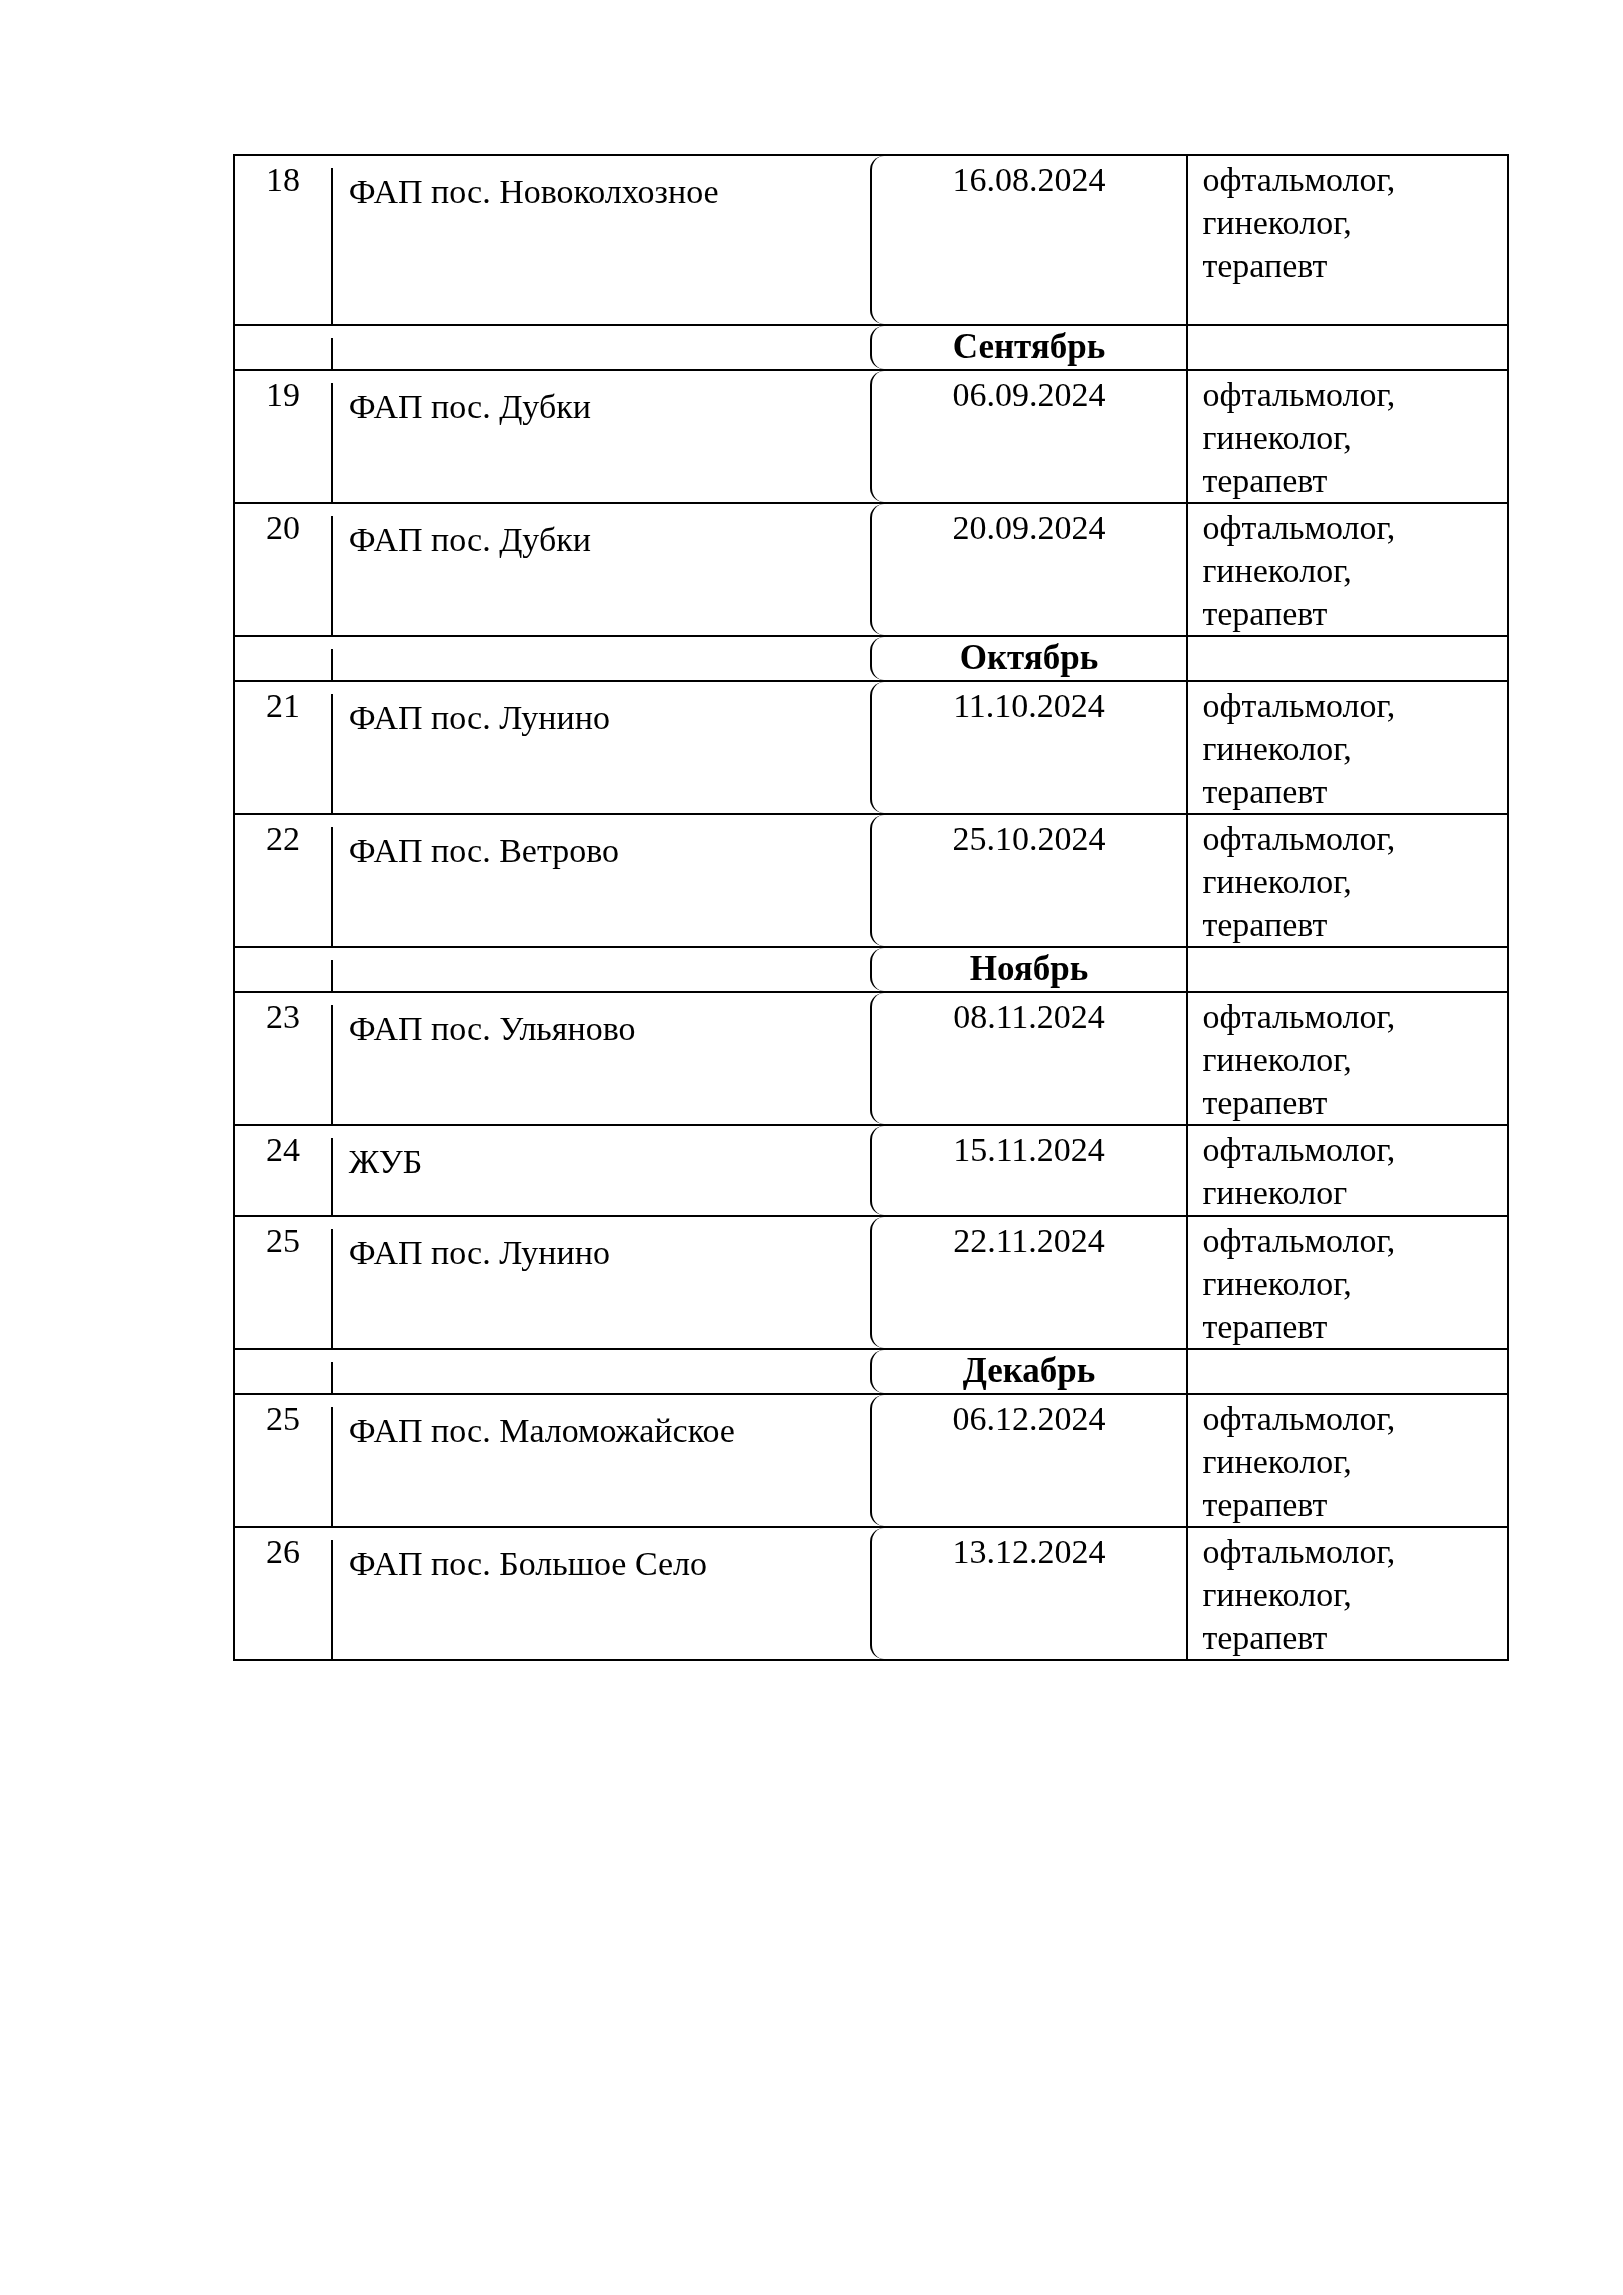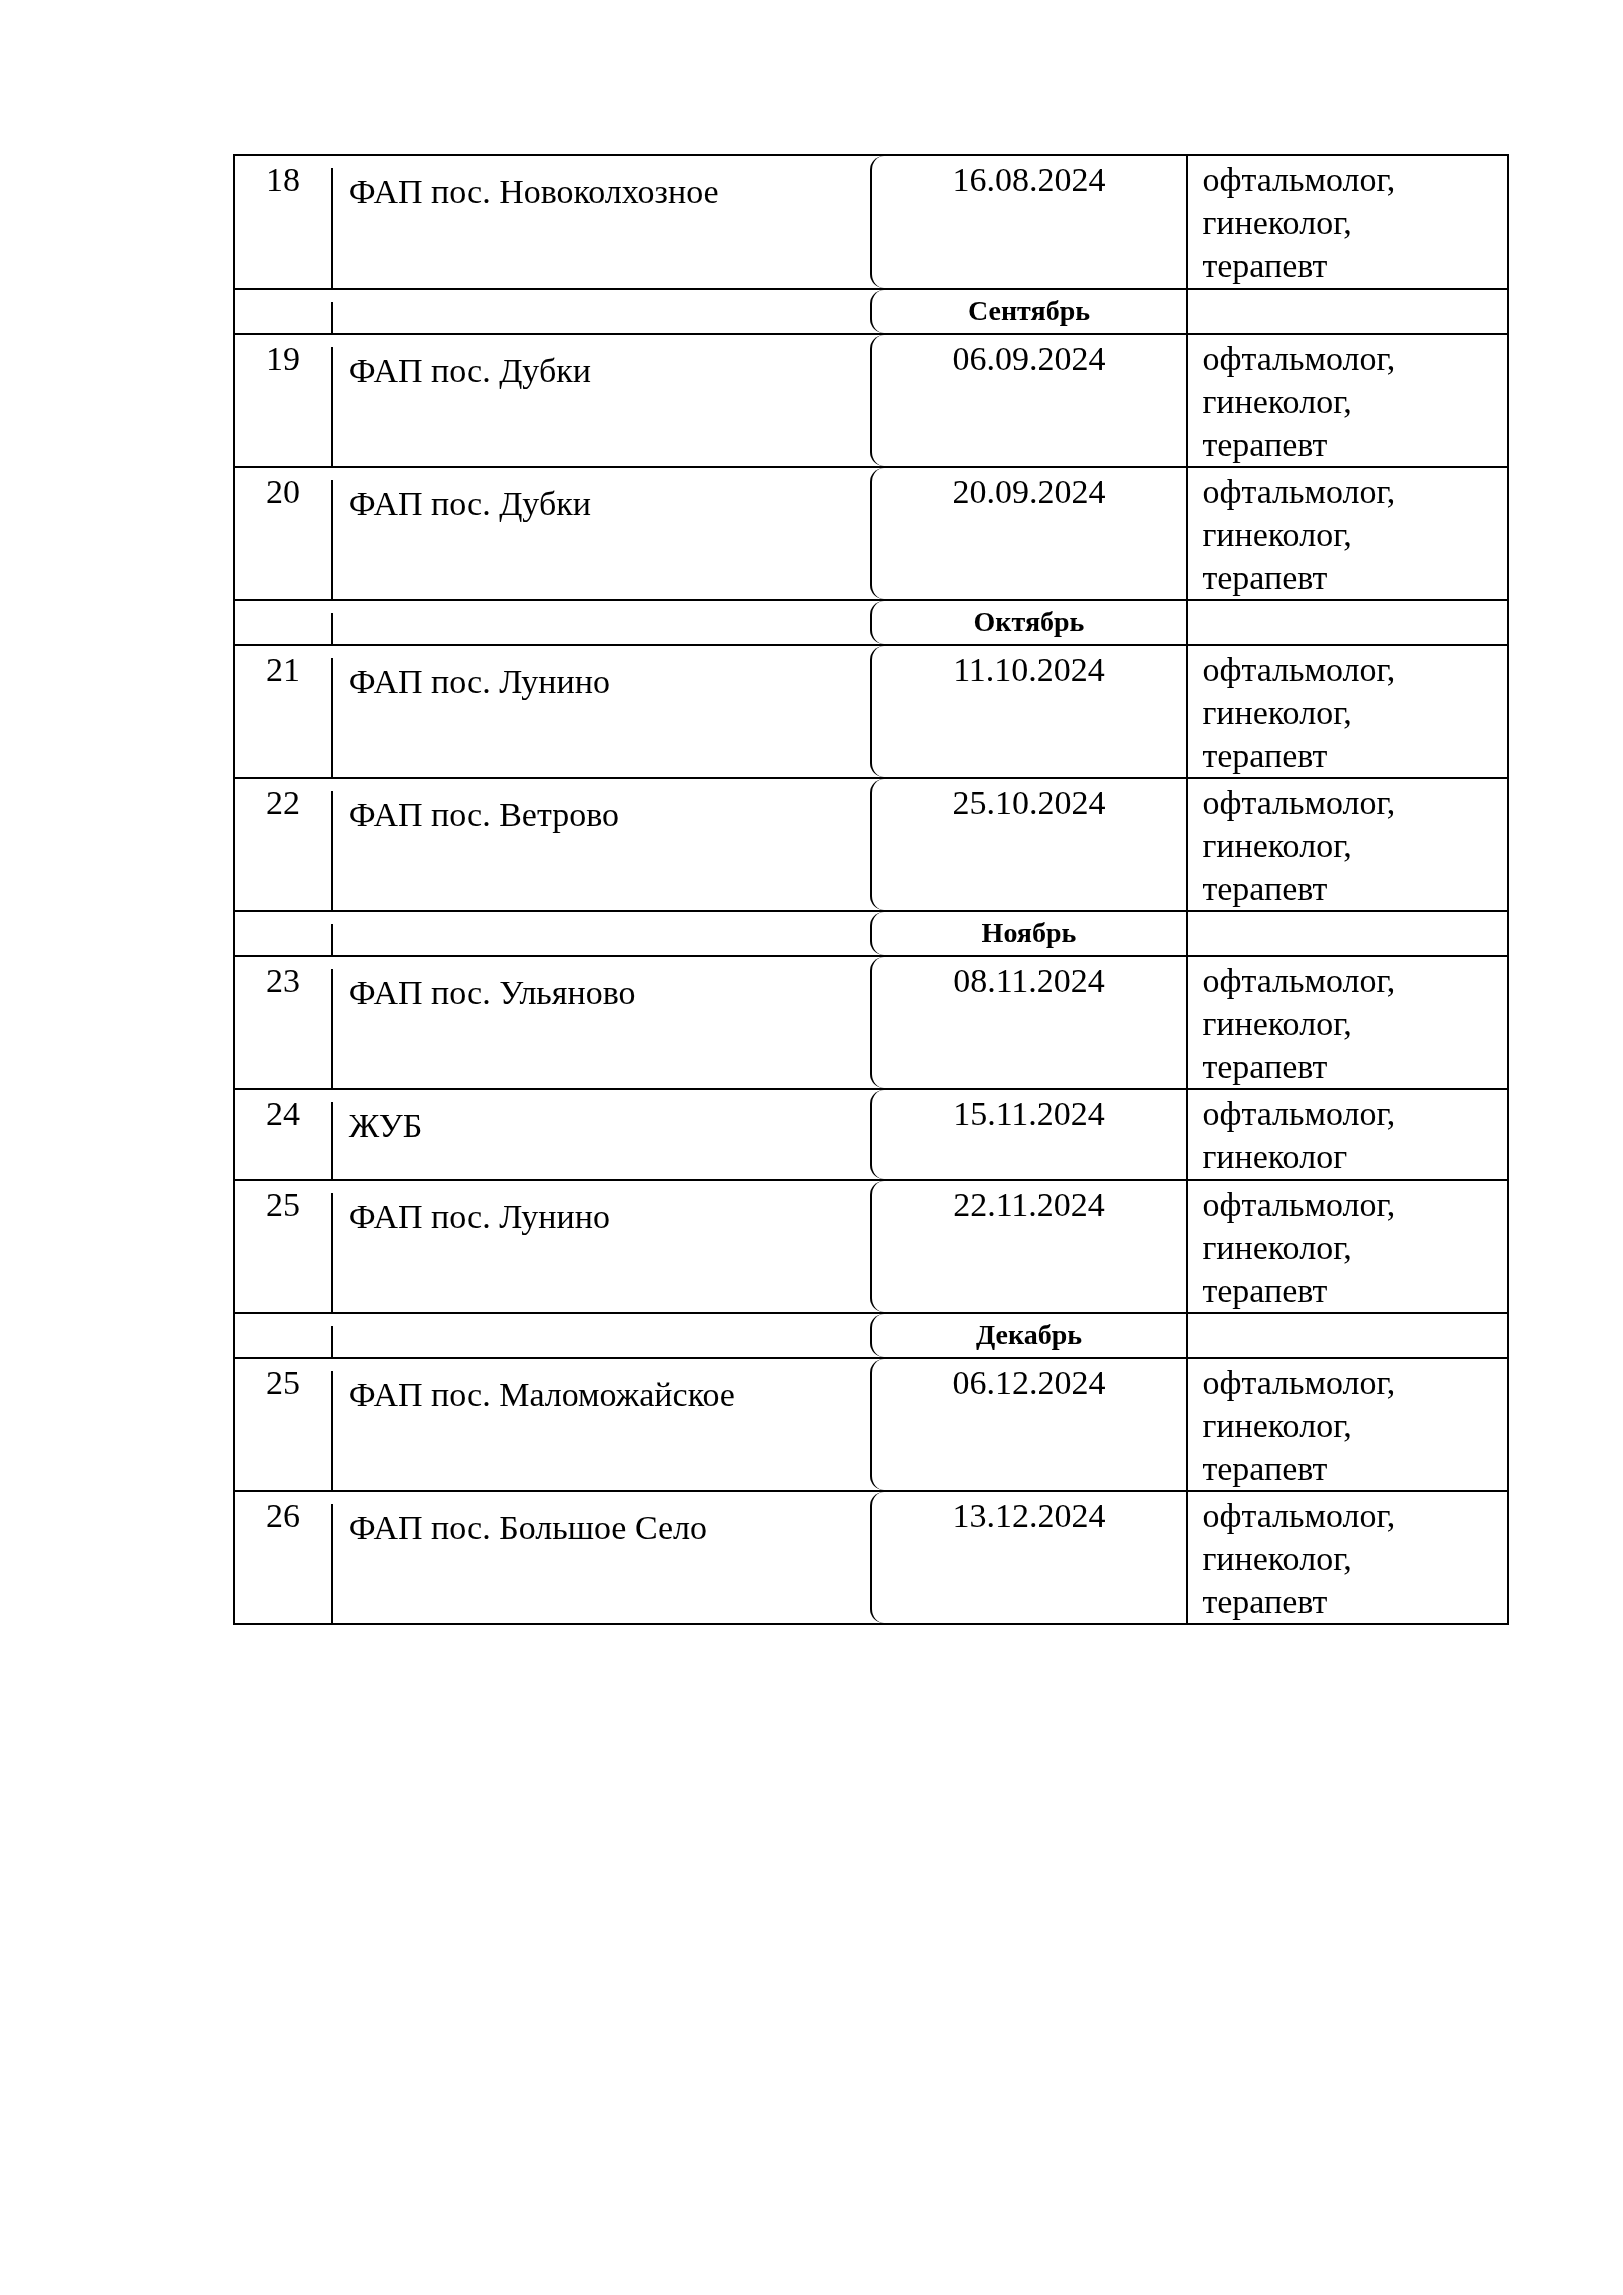--- a/index.html
+++ b/index.html
@@ -38,30 +38,30 @@
     line-height: 43px;
     padding-top: 2px;
   }
   .cell:first-child { border-left: none; }
 
   .c-num  { width: 96px; text-align: center; }
   .c-loc  { width: 539px; padding-left: 15.7px; padding-right: 6.5px; margin-top: 12px; }
   .c-date { width: 316px; text-align: center; border-radius: 14px; }
   .c-spec { width: 316px; padding-left: 14.4px; padding-right: 5.2px; white-space: pre-line; }
 
-  .h-first { height: 132px; }  
+  .h-first { height: 168px; }  
   .h-data  { height: 133px; }  
   .h-two   { height: 91px; }  
   .h-month { height: 45px;  }  
 
   .r-month .c-date {
     font-weight: bold;
     padding-top: 0;
     line-height: 41px;
-    font-size: 28px;
+    font-size: 35px;
   }
 </style>
 </head>
 <body>
 
 <div class="page">
   <div class="schedule-table">
 
     <div class="row h-first">
       <div class="cell c-num">18</div>

